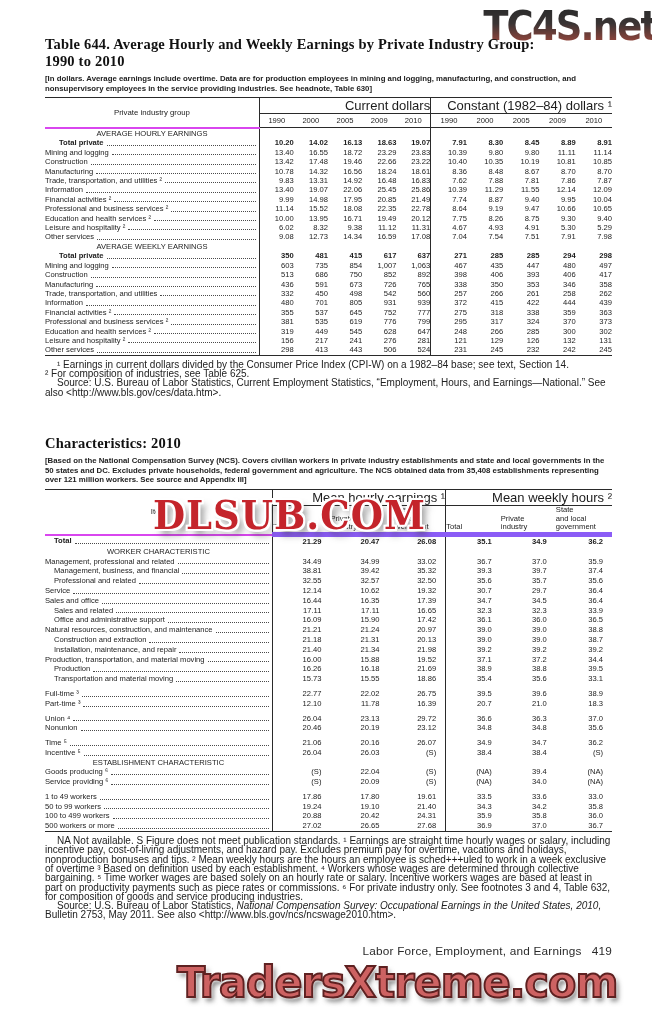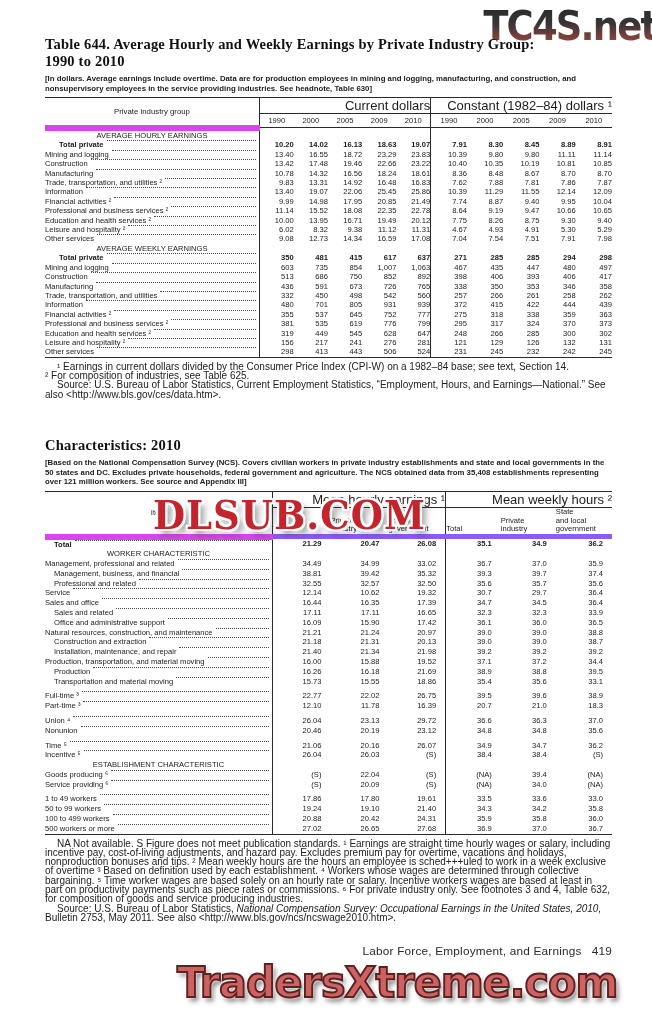--- a/index.html
+++ b/index.html
@@ -22,32 +22,32 @@
   
   table.stat{
     width:100%; border-collapse:collapse; table-layout:fixed;
     border-top:1.5px solid #2a2a2a; border-bottom:1.5px solid #2a2a2a;
     font-size:7.6px; color:#1c1c1c;
   }
   table.stat th{font-weight:normal; padding:0;}
   table.stat td{padding:0;}
   .bl{border-left:1px solid #2a2a2a;}
   .bl2{border-left:1.5px solid #2a2a2a;}
-  th.stubh{text-align:center; vertical-align:middle; font-size:7.8px; border-bottom:6px solid #d946ef;}
+  th.stubh{text-align:center; vertical-align:middle; font-size:7.8px; border-bottom:2px solid #d946ef;}
   th.grp{text-align:right; font-size:13px; height:14px; border-bottom:1px solid #2a2a2a; vertical-align:middle;}
   th.yr{text-align:center; height:13px; border-bottom:1px solid #2a2a2a;}
   th.sub{
     text-align:left; vertical-align:bottom; white-space:pre-line;
     font-size:7.6px; line-height:8.8px; padding:1px 8px 2px 0;
     border-bottom:5px solid #8b5cf6;
   }
   td.num{text-align:right; padding-right:6px; line-height:9.4px; white-space:nowrap;}
   #t645 td.num{padding-right:9px; line-height:9.8px;}
   td.lblcell{overflow:hidden;}
-  .lblflex{display:flex; align-items:flex-start; line-height:9.4px;}
+  .lblflex{display:flex; align-items:flex-end; line-height:9.4px;}
   #t645 .lblflex{line-height:9.8px;}
   .lbltxt{white-space:nowrap;}
   .dots{flex:1; min-width:6px; border-bottom:1.4px dotted #4a4a4a; margin:0 3px 2px 3px;}
   td.sechead{text-align:center; padding-top:3px; padding-bottom:1px; line-height:9.6px;}
   tr.b td{font-weight:bold;}
   .ind1 .lbltxt{padding-left:9px;}
   .ind2 .lbltxt{padding-left:14px;}
   tr.gaprow td{height:5px;}
 
   

